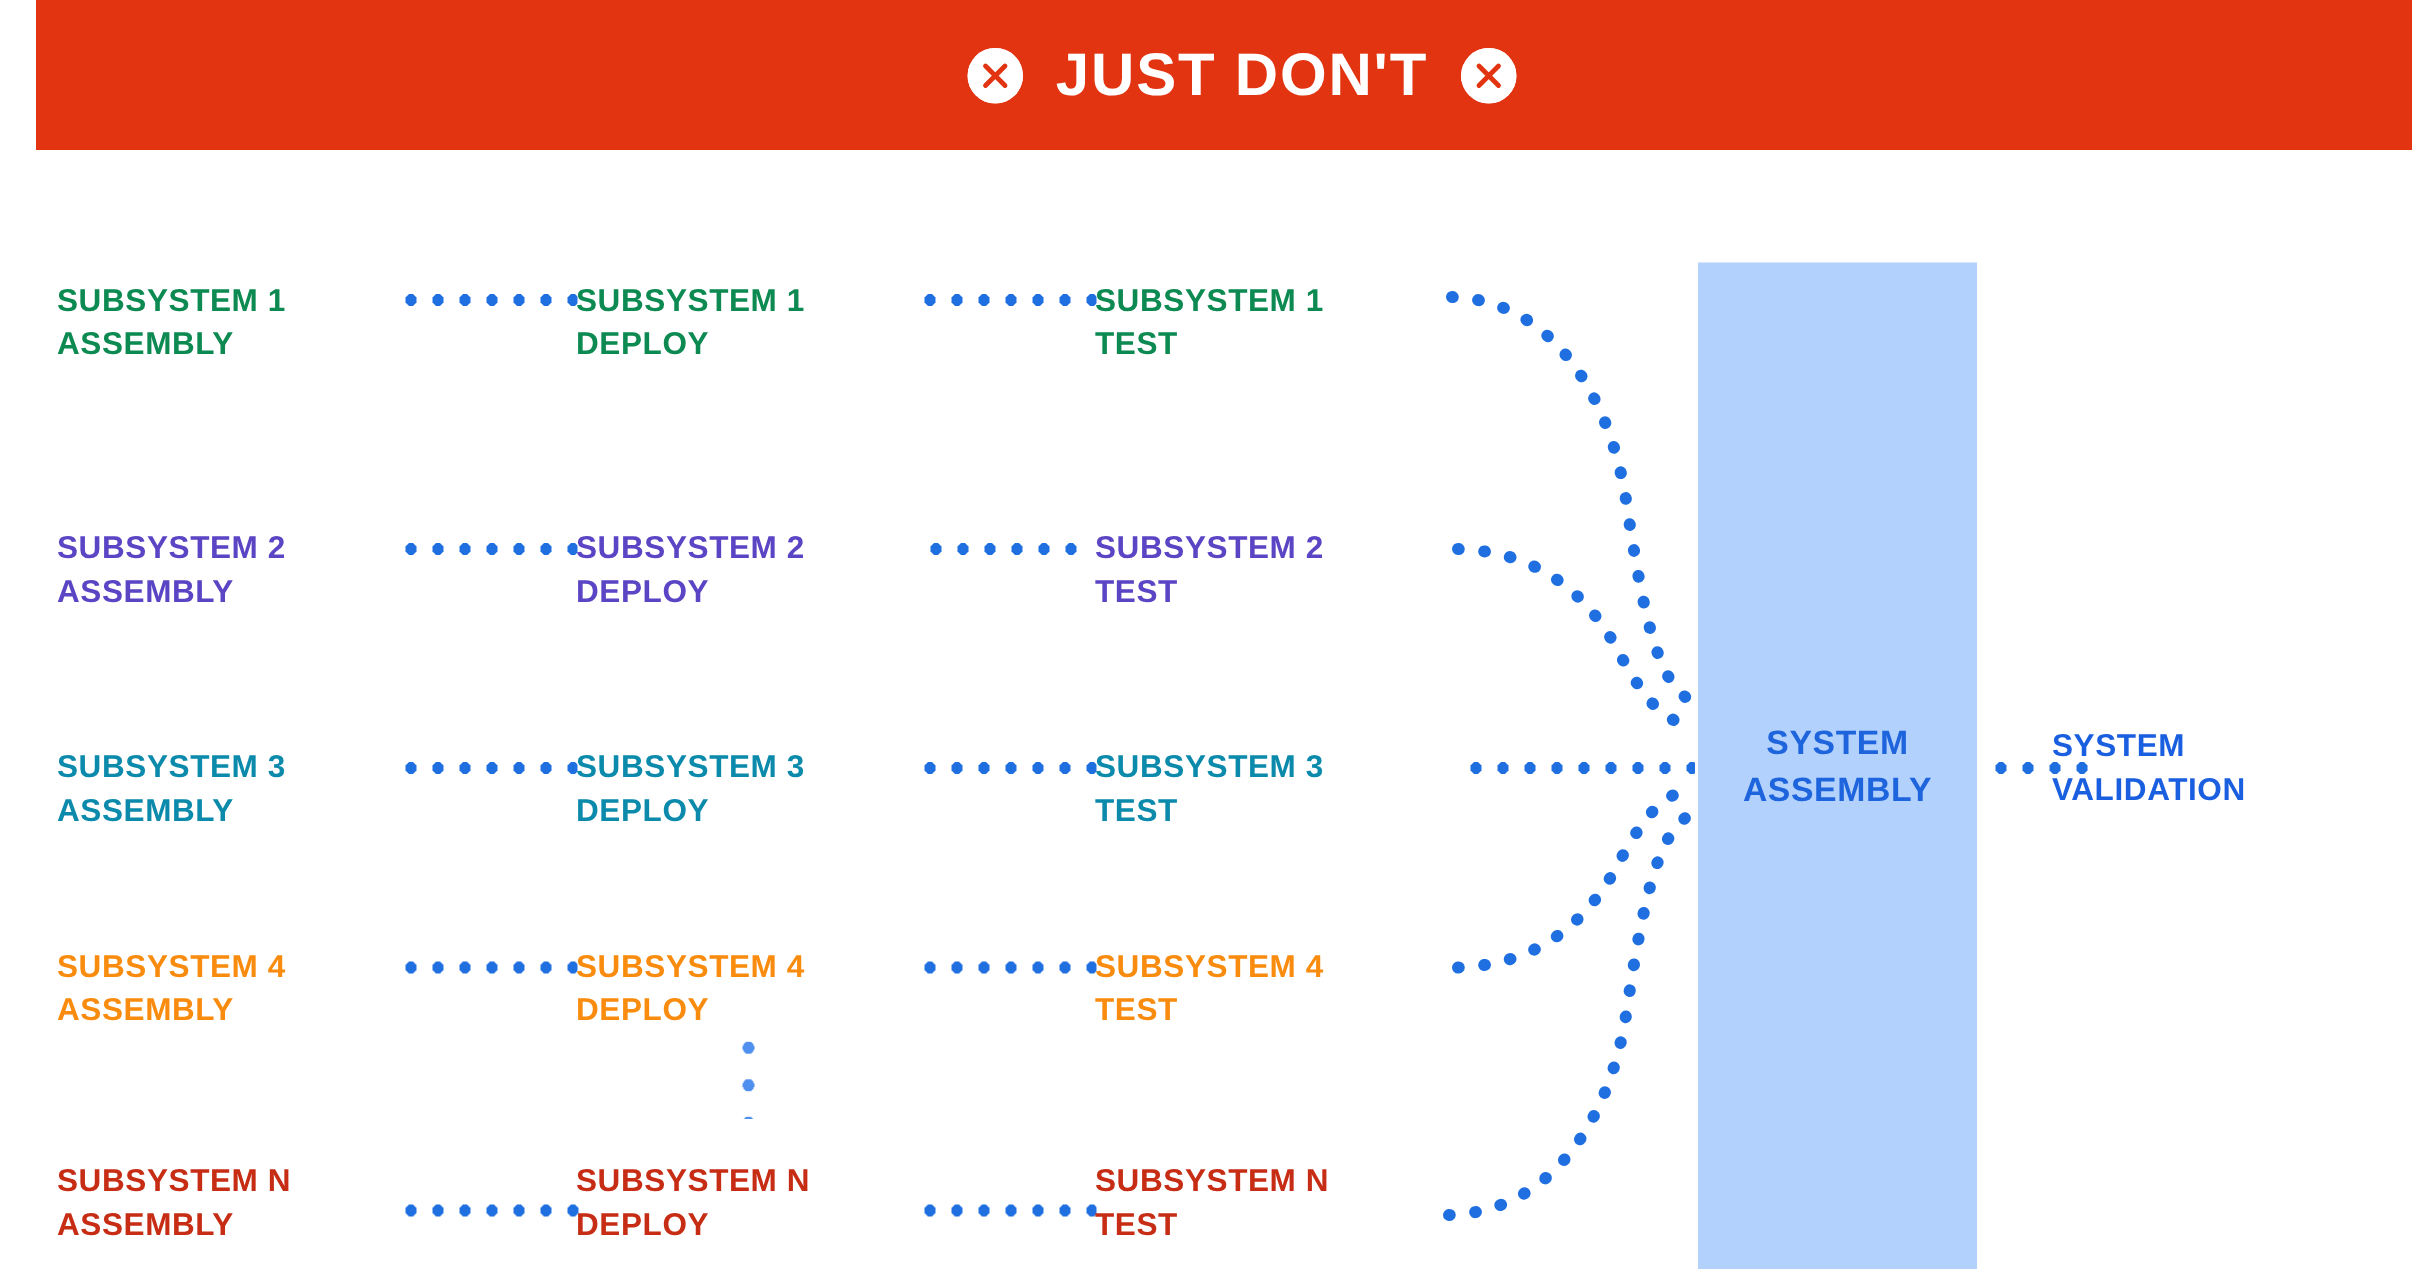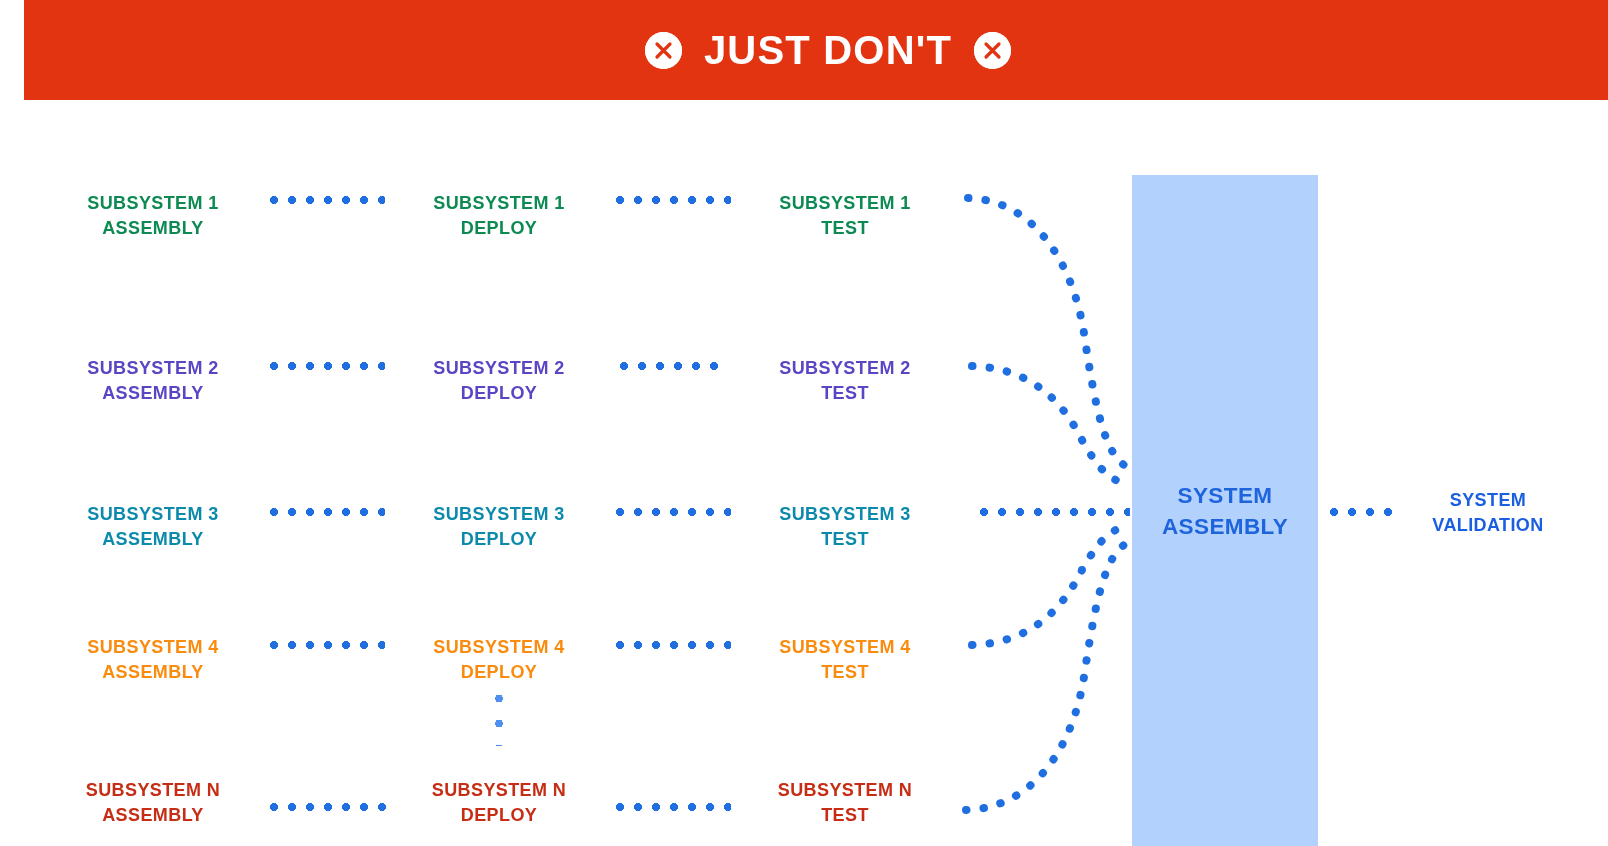--- a/index.html
+++ b/index.html
@@ -33,22 +33,21 @@
     display:flex; align-items:center; justify-content:center;
     flex:0 0 auto;
   }
   .x-badge svg { display:block; }
 
   
   .canvas { position:absolute; left:0; top:100px; width:1608px; height:746px; }
 
   .node {
     position:absolute;
-    text-align:center;
-    font-size:18px;
+    font-size:21px;
     font-weight:bold;
     line-height:1.38;
     letter-spacing:0.4px;
     white-space:pre-line;
     transform:translate(-50%,-50%);
   }
 
   
   .dots-h {
     position:absolute;

